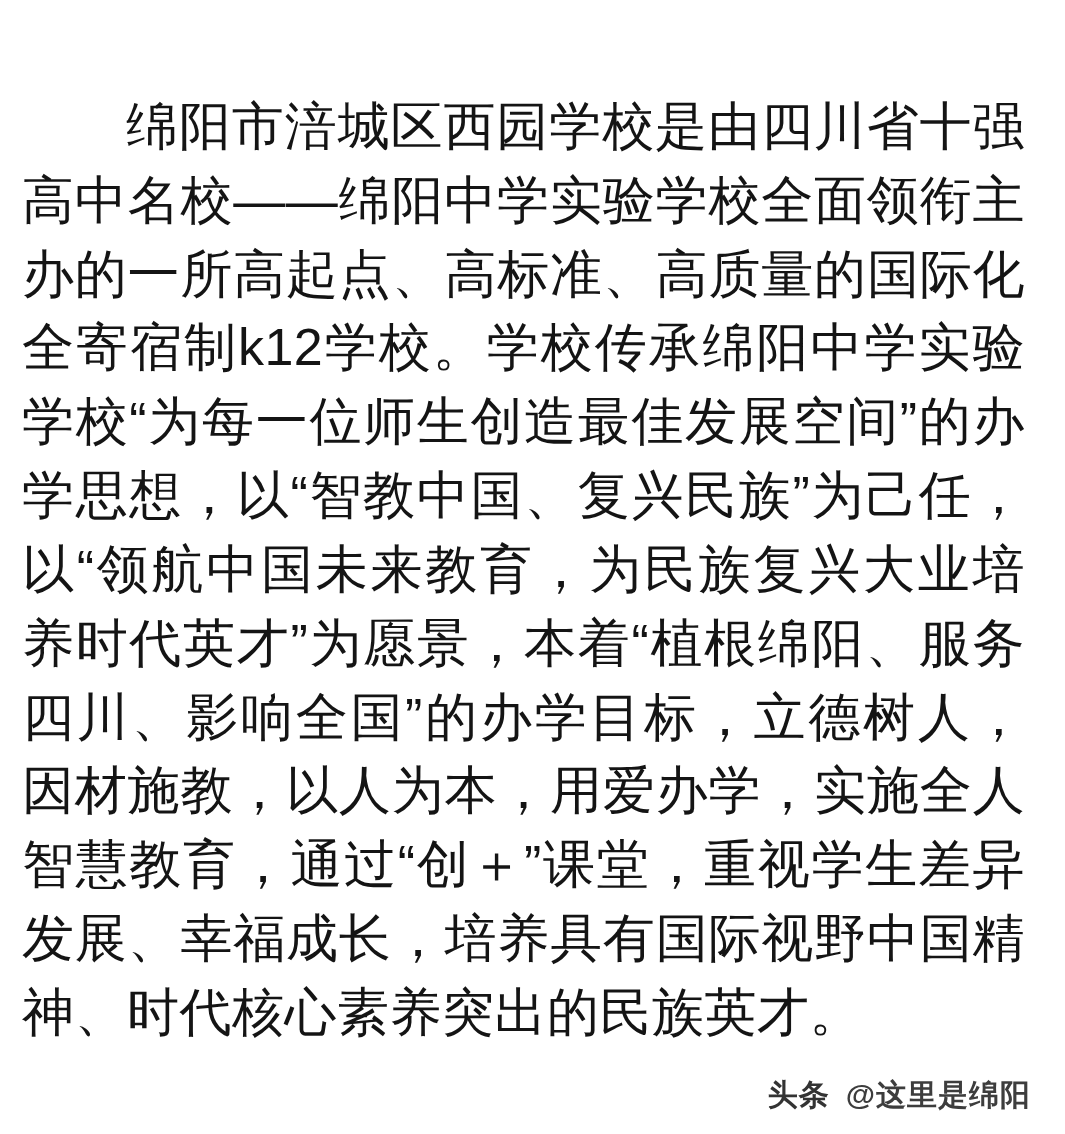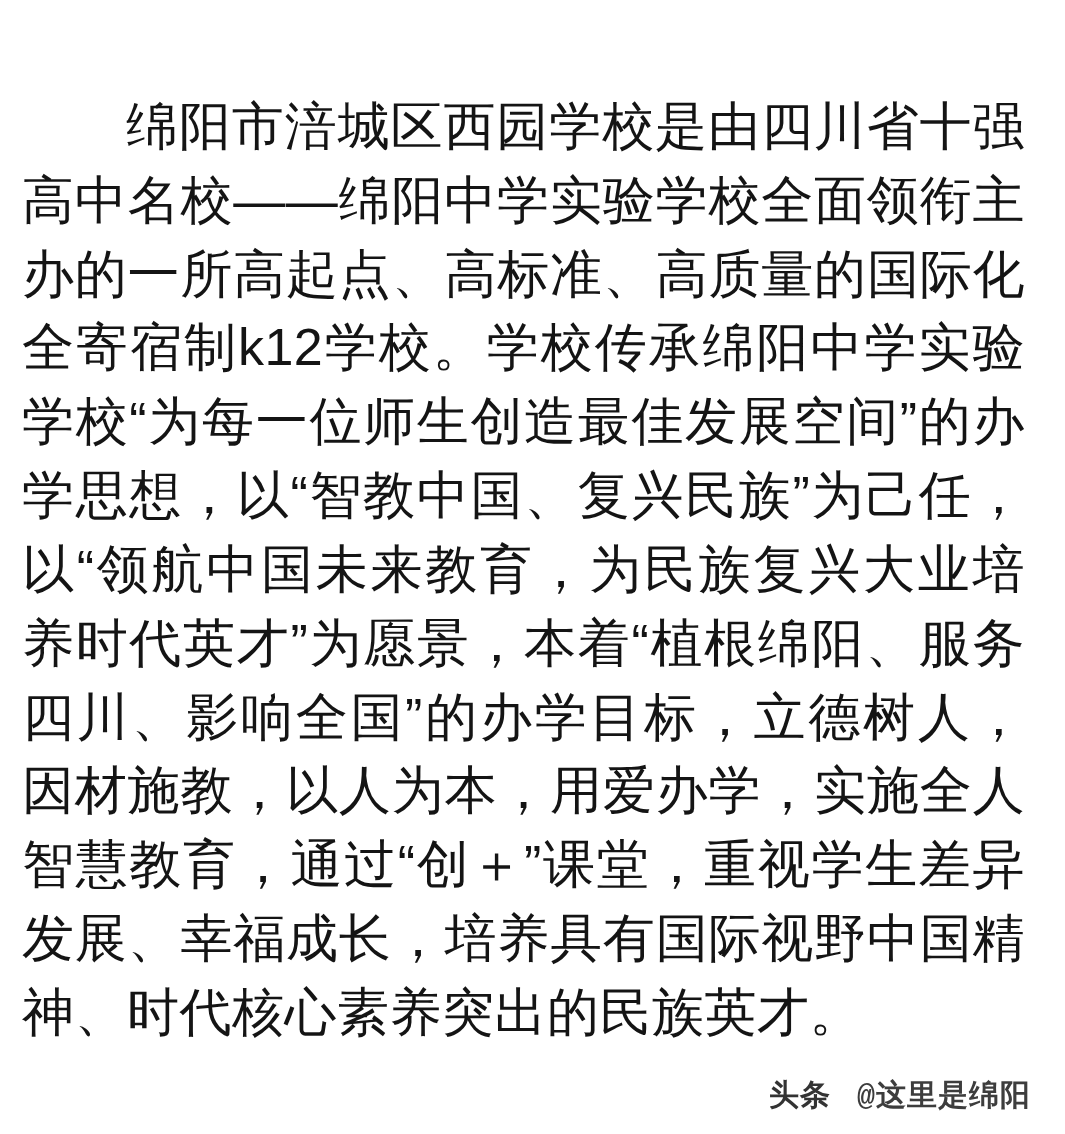--- a/index.html
+++ b/index.html
@@ -32,35 +32,34 @@
     font-weight: 400;
     color: #141414;
     word-break: break-all;
   }
   .watermark {
     position: absolute;
     right: 34px;
     bottom: 18px;
     display: flex;
     align-items: center;
-    gap: 26px;
+    gap: 16px;
     font-size: 30px;
     color: #4d4d4d;
     white-space: nowrap;
   }
   .watermark .wm-brand {
     font-weight: 700;
     color: #333333;
     letter-spacing: 1px;
   }
   .watermark .wm-account {
     font-weight: 700;
     color: #3d3d3d;
     letter-spacing: 1px;
-    font-family: Liberation Mono, monospace;
   }
 </style>
 </head>
 <body>
 
 <div class="page">
 
   <p class="article-body">绵阳市涪城区西园学校是由四川省十强高中名校——绵阳中学实验学校全面领衔主办的一所高起点、高标准、高质量的国际化全寄宿制k12学校。学校传承绵阳中学实验学校“为每一位师生创造最佳发展空间”的办学思想，以“智教中国、复兴民族”为己任，以“领航中国未来教育，为民族复兴大业培养时代英才”为愿景，本着“植根绵阳、服务四川、影响全国”的办学目标，立德树人，因材施教，以人为本，用爱办学，实施全人智慧教育，通过“创＋”课堂，重视学生差异发展、幸福成长，培养具有国际视野中国精神、时代核心素养突出的民族英才。</p>
 
   <div class="watermark">

